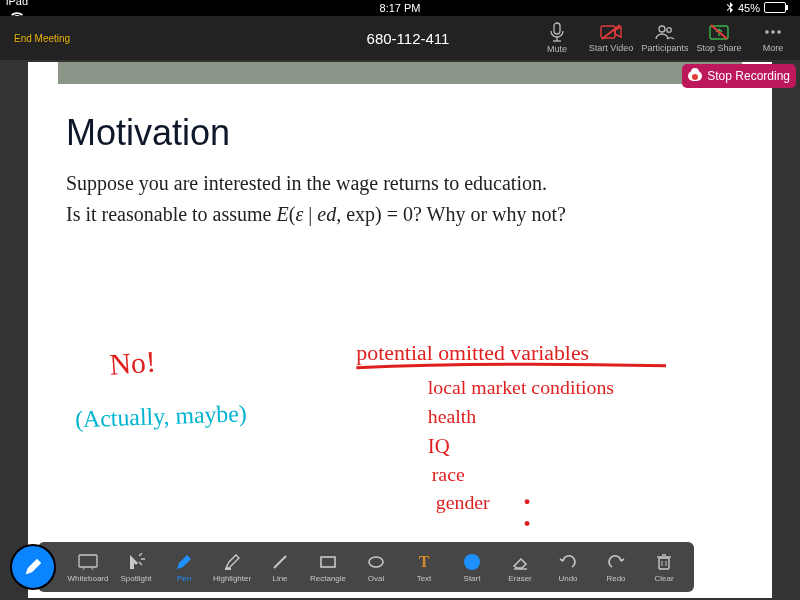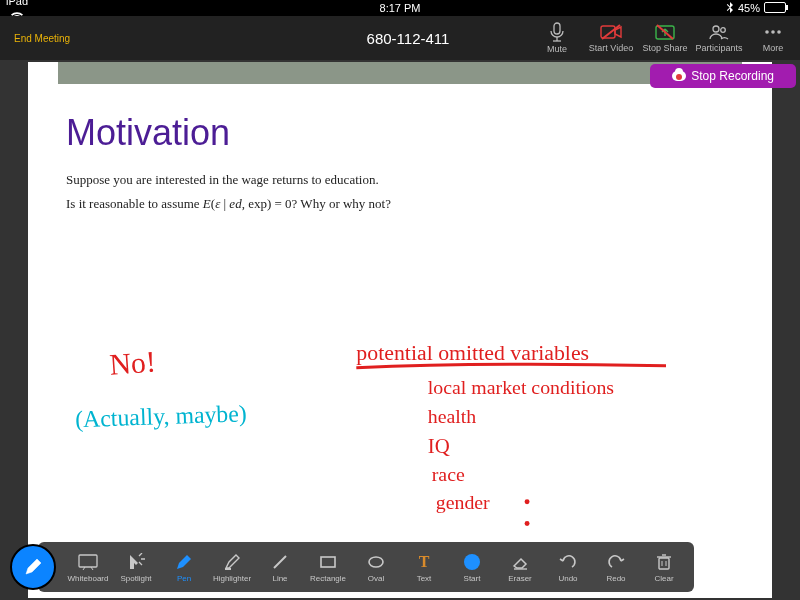--- a/index.html
+++ b/index.html
@@ -105,49 +105,49 @@
     height: 22px;
     background: #8b9688;
     color: #4a4a4a;
     font-size: 14px;
     display: flex;
     align-items: center;
     justify-content: flex-end;
     padding: 0 18px;
   }
   .slide-title {
-    color: #4c1d95;
+    color: #0f172a;
     font-size: 36px;
     font-weight: 300;
     margin: 28px 0 18px 8px;
   }
   .slide-text {
-    font-size: 13px;
+    font-size: 20px;
     color: #222;
     margin: 8px 8px;
     font-family: "Times New Roman", serif;
   }
   .equation {
     font-family: "Times New Roman", serif;
     font-size: 19px;
     text-align: center;
     margin: 26px 0 26px 0;
   }
   sub { font-size: 12px; }
   sup { font-size: 11px; }
   .ital { font-style: italic; }
   
   .stop-rec {
     position: absolute;
     top: 4px;
     right: 4px;
-    background: #a21caf;
+    background: #be185d;
     color: #fff;
     font-size: 12px;
-    padding: 5px 22px;
+    padding: 5px 6px;
     border-radius: 5px;
     display: flex;
     align-items: center;
     gap: 5px;
     cursor: pointer;
     z-index: 5;
   }
   .cloud-icon {
     width: 14px; height: 10px; background: #fff; border-radius: 5px; position: relative;
   }
@@ -266,37 +266,37 @@
             <rect x="1" y="3" width="14" height="12" rx="2" fill="none" stroke="#e23b3b" stroke-width="1.4"></rect>
             <path d="M15 7 L21 4 L21 14 L15 11 Z" fill="none" stroke="#e23b3b" stroke-width="1.4"></path>
             <line x1="2" y1="16" x2="20" y2="2" stroke="#e23b3b" stroke-width="2"></line>
           </svg>
       </span>
       <span class="lbl">Start Video</span>
     </div>
     <div class="tb-btn">
       <span>
         <svg width="22" height="18" viewBox="0 0 22 18">
-            <rect x="2" y="3" width="18" height="13" rx="2" fill="none" stroke="#3bb54a" stroke-width="1.4"></rect>
-            <path d="M11 13 L11 6 M11 6 L8 9 M11 6 L14 9" fill="none" stroke="#3bb54a" stroke-width="1.4"></path>
-            <line x1="3" y1="2" x2="19" y2="16" stroke="#e23b3b" stroke-width="2"></line>
-          </svg>
-      </span>
-      <span class="lbl">Stop Share</span>
-    </div>
-    <div class="tb-btn">
-      <span>
-        <svg width="22" height="18" viewBox="0 0 22 18">
             <circle cx="8" cy="6" r="3" fill="none" stroke="#bbb" stroke-width="1.3"></circle>
             <circle cx="15" cy="7" r="2.3" fill="none" stroke="#bbb" stroke-width="1.3"></circle>
             <path d="M2 16 A6 5 0 0 1 14 16" fill="none" stroke="#bbb" stroke-width="1.3"></path>
             <path d="M13 16 A5 4 0 0 1 20 16" fill="none" stroke="#bbb" stroke-width="1.3"></path>
           </svg>
       </span>
       <span class="lbl">Participants</span>
+    </div>
+    <div class="tb-btn">
+      <span>
+        <svg width="22" height="18" viewBox="0 0 22 18">
+            <rect x="2" y="3" width="18" height="13" rx="2" fill="none" stroke="#3bb54a" stroke-width="1.4"></rect>
+            <path d="M11 13 L11 6 M11 6 L8 9 M11 6 L14 9" fill="none" stroke="#3bb54a" stroke-width="1.4"></path>
+            <line x1="3" y1="2" x2="19" y2="16" stroke="#e23b3b" stroke-width="2"></line>
+          </svg>
+      </span>
+      <span class="lbl">Stop Share</span>
     </div>
     <div class="tb-btn">
       <span>
         <svg width="22" height="18" viewBox="0 0 22 18">
             <circle cx="5" cy="9" r="1.8" fill="#bbb"></circle>
             <circle cx="11" cy="9" r="1.8" fill="#bbb"></circle>
             <circle cx="17" cy="9" r="1.8" fill="#bbb"></circle>
           </svg>
       </span>
       <span class="lbl">More</span>

